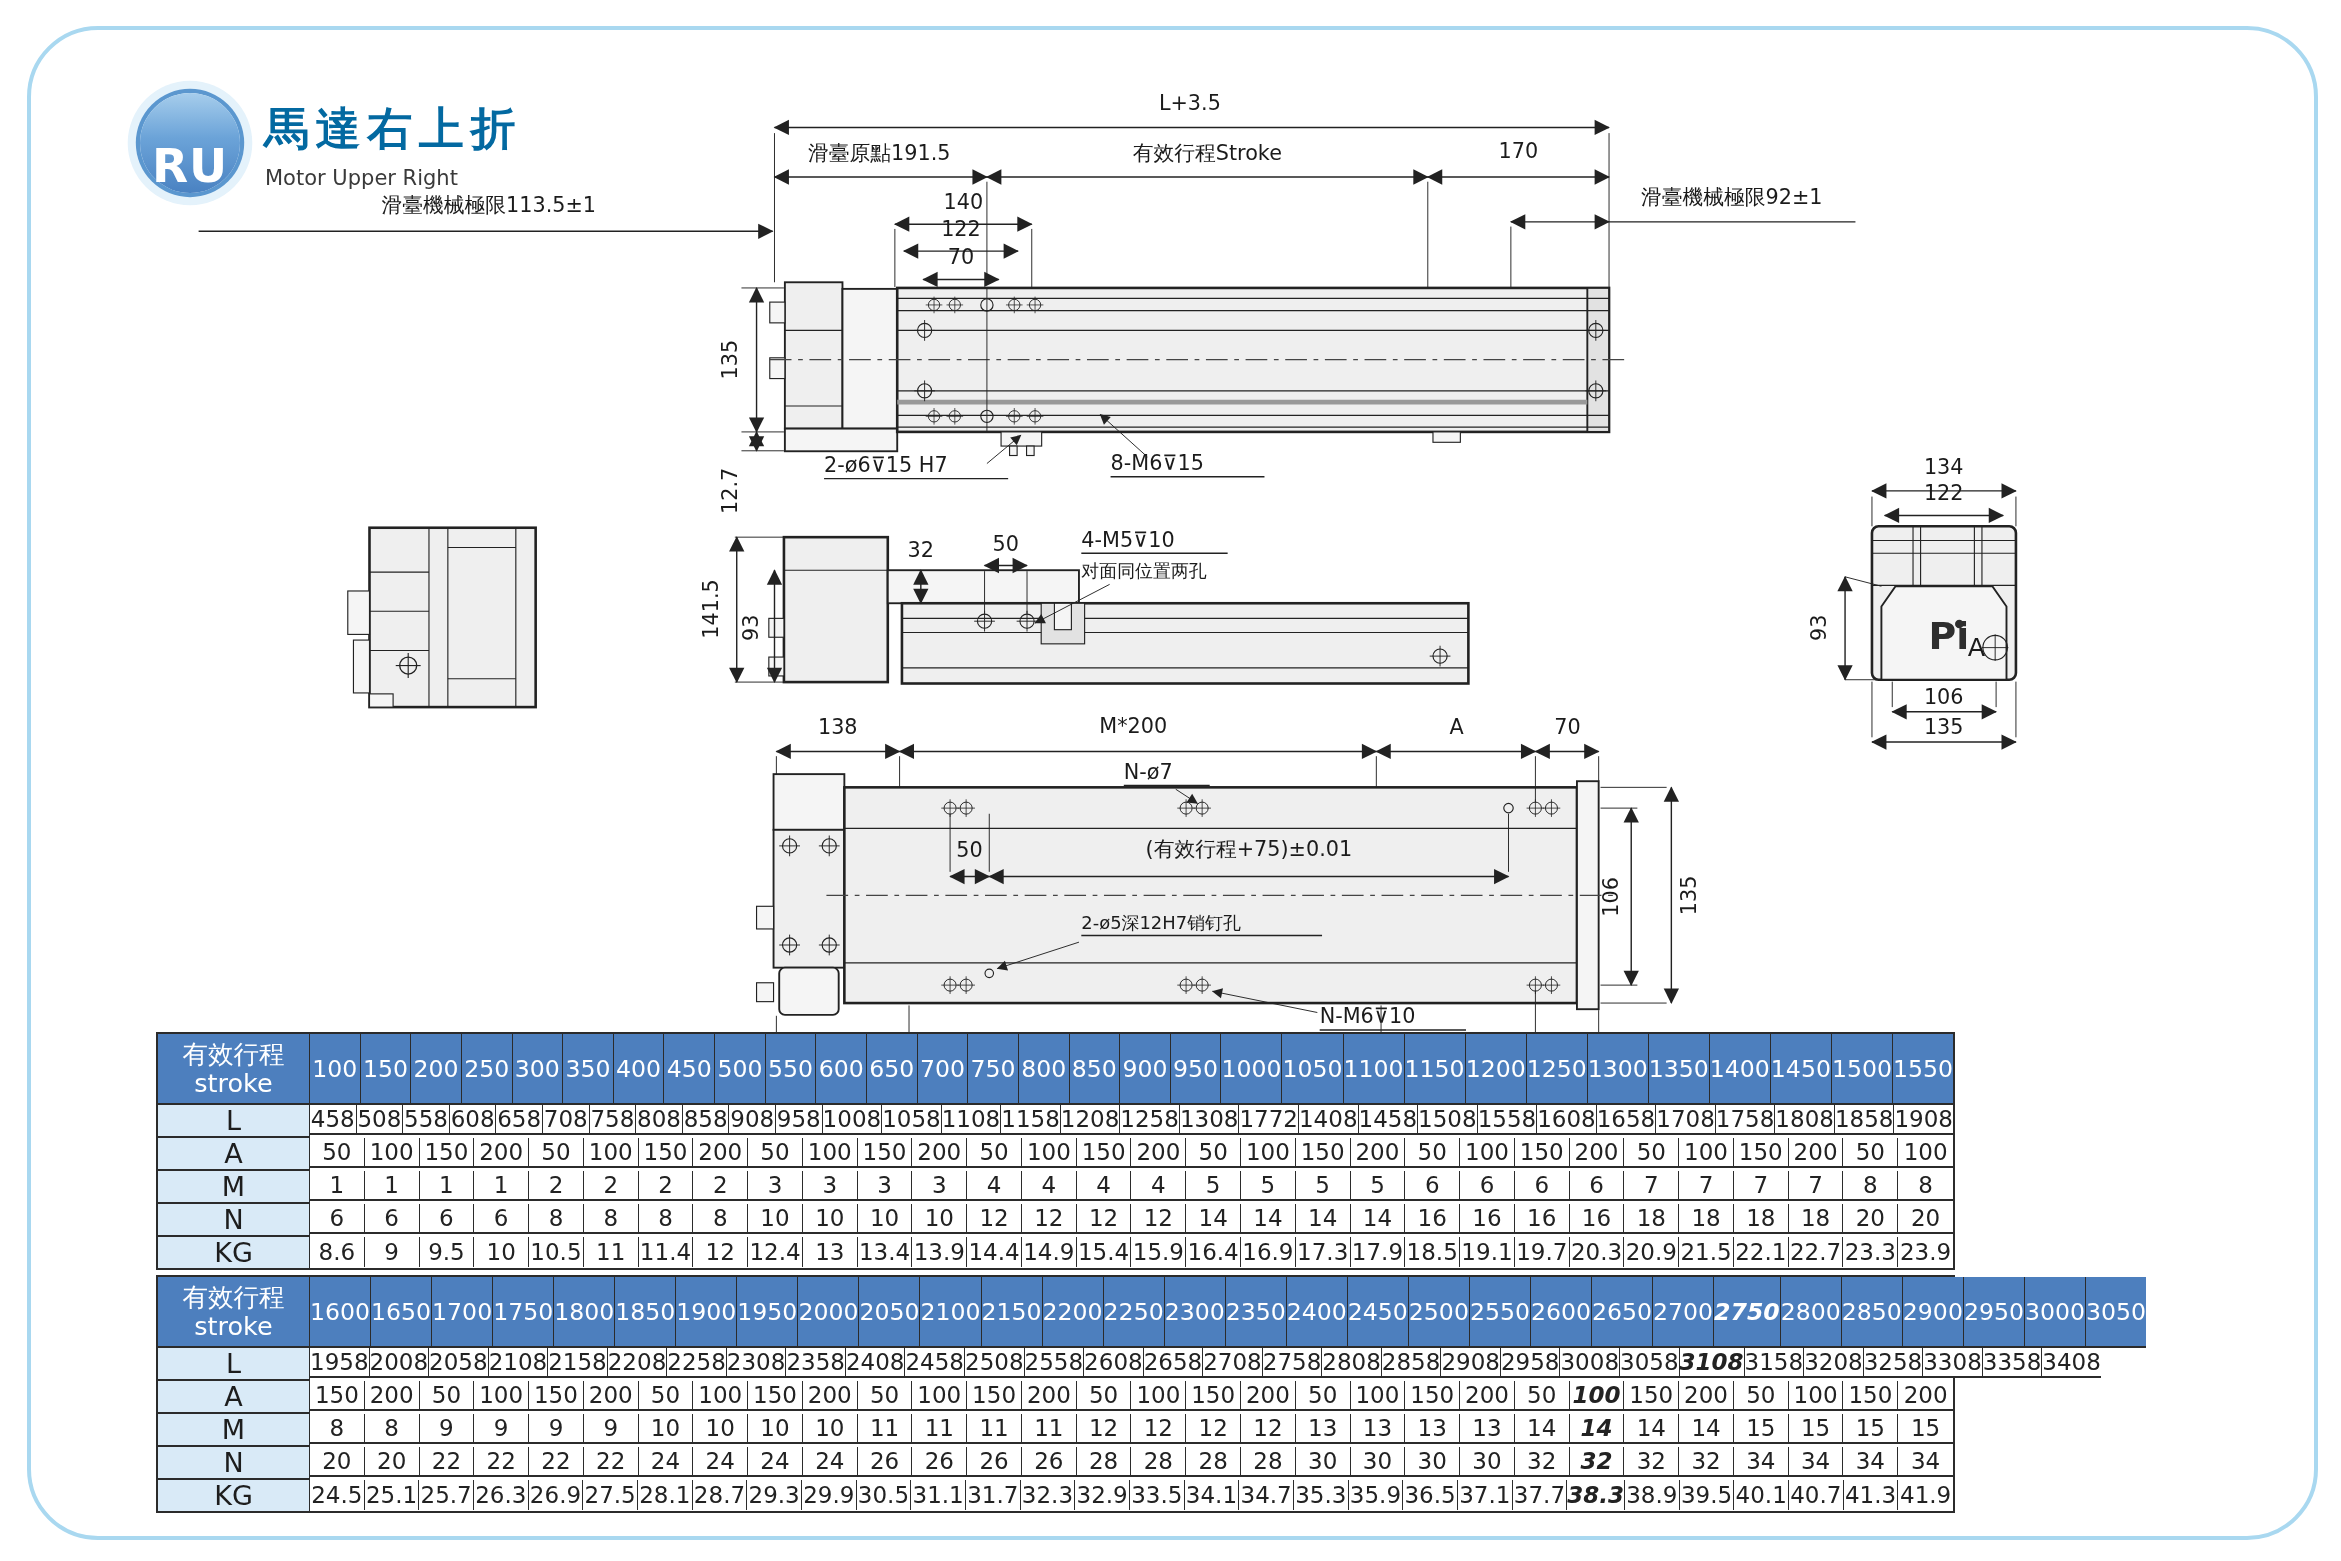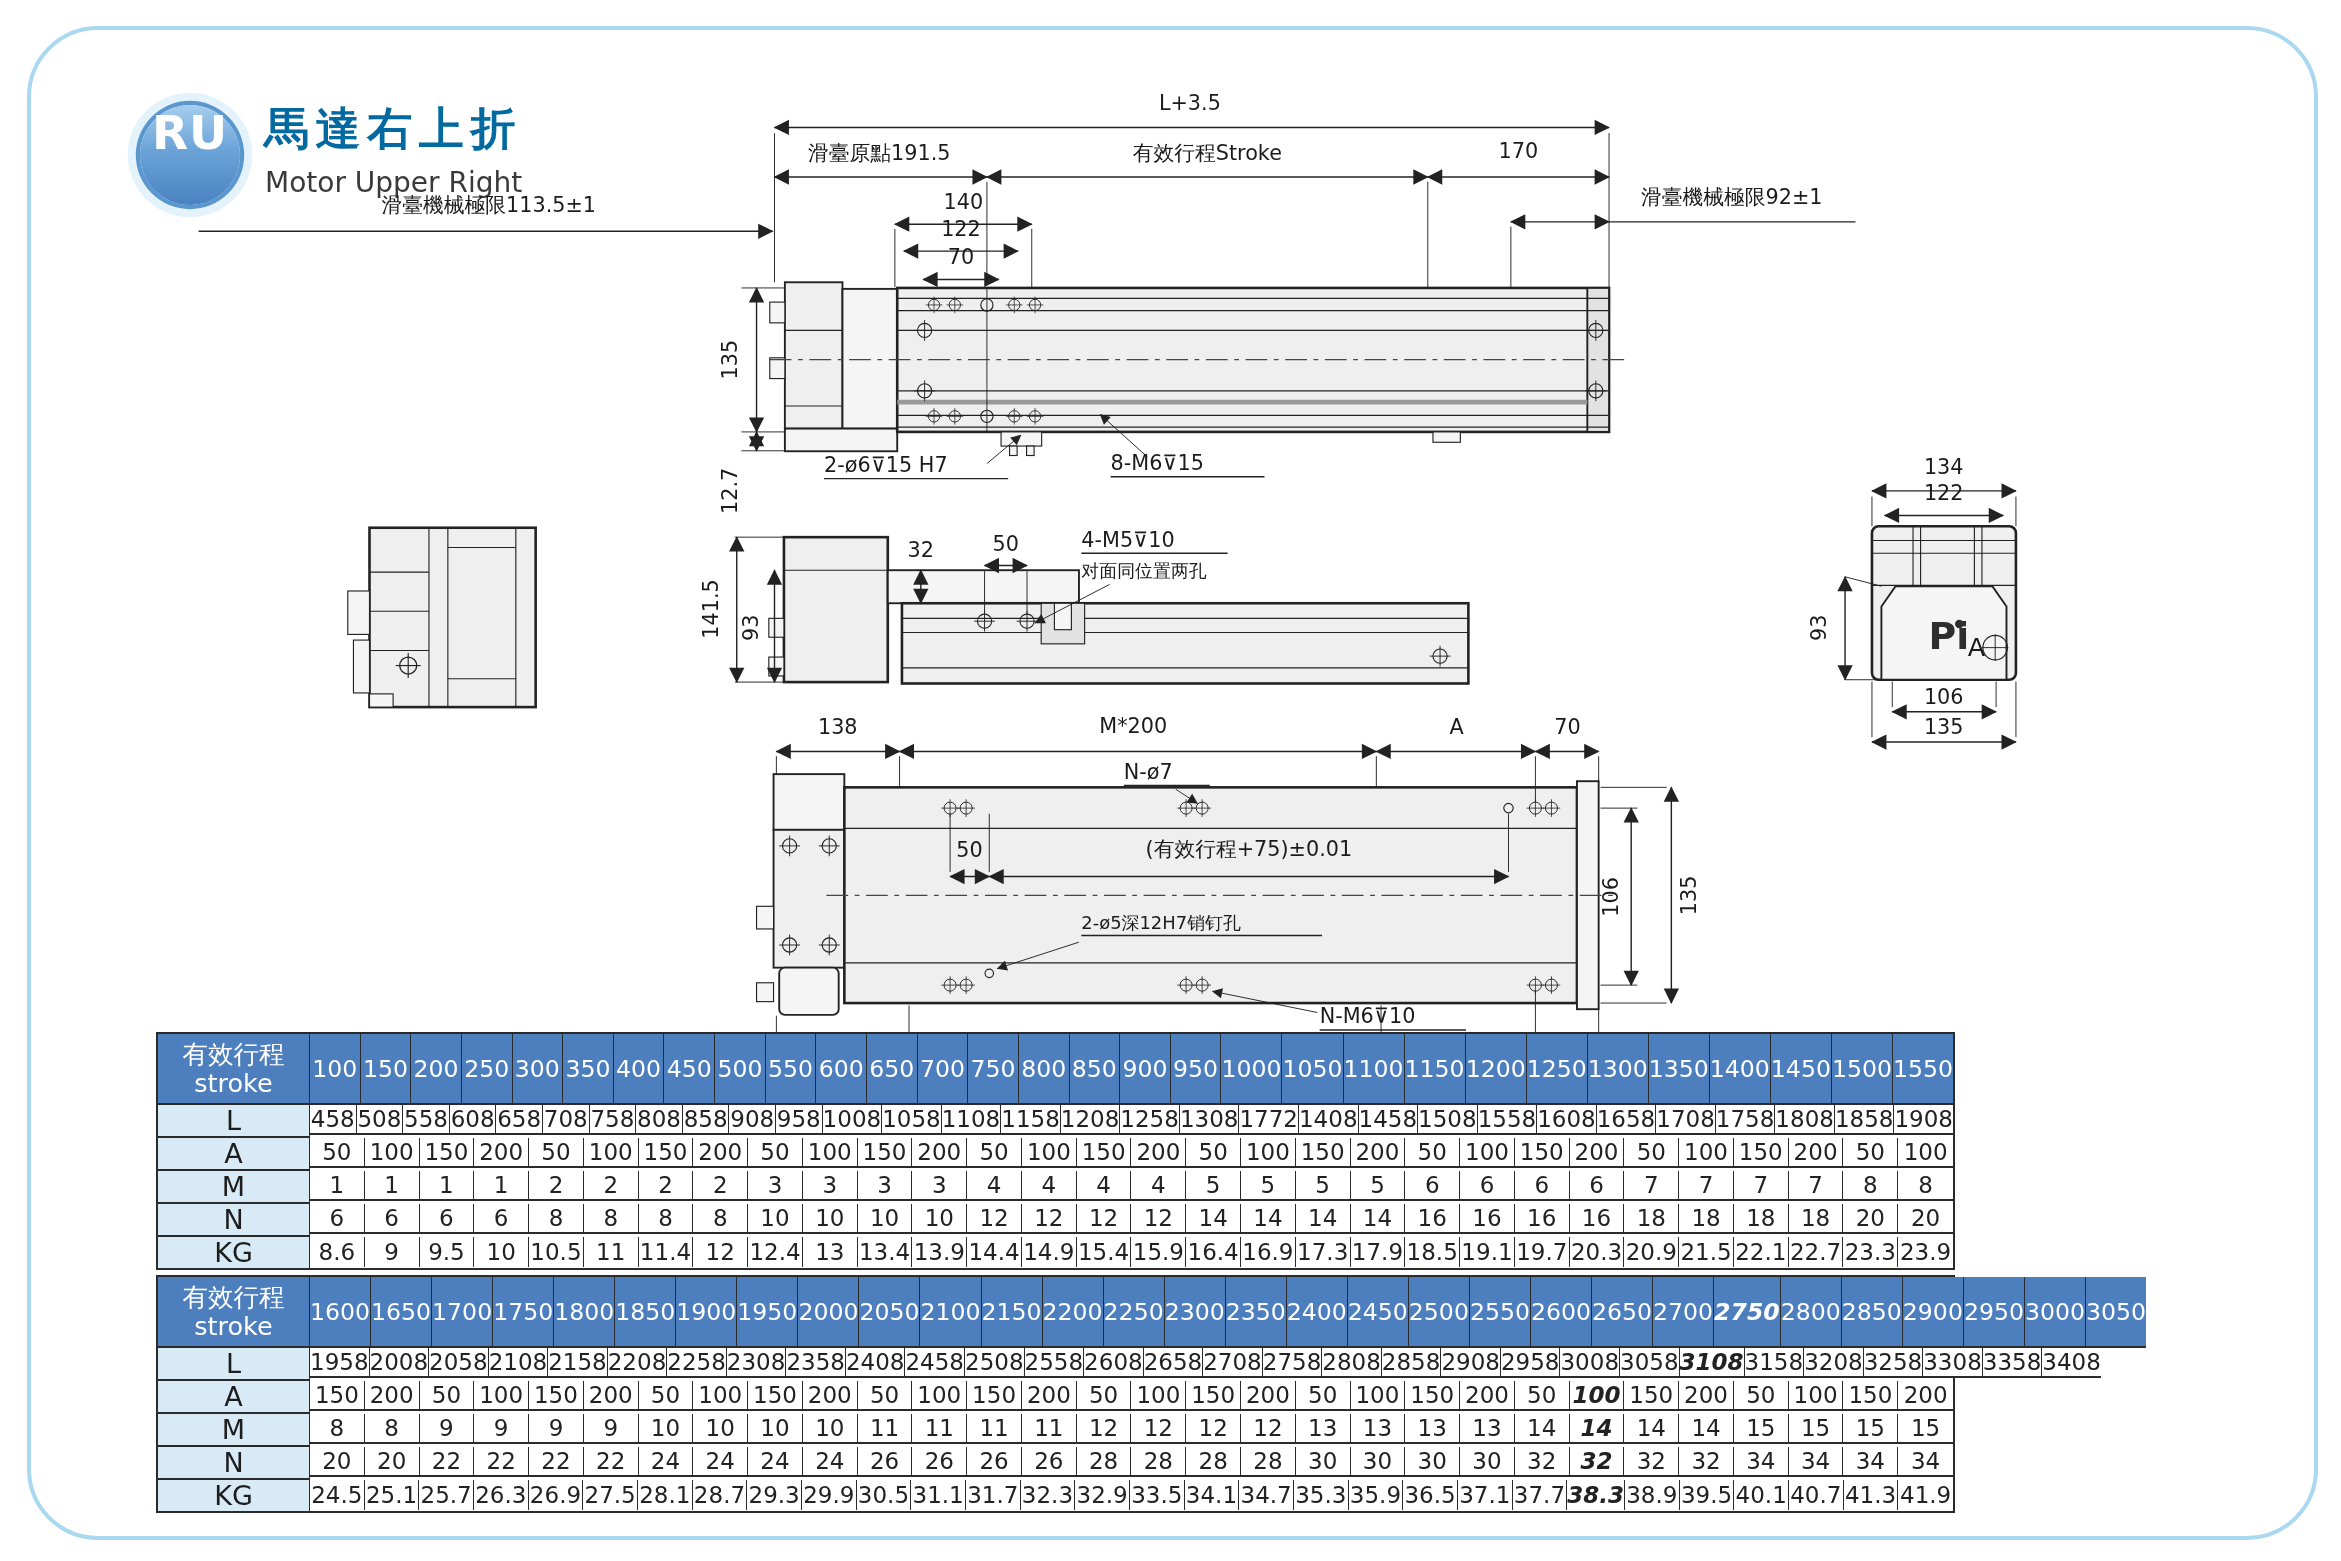--- a/index.html
+++ b/index.html
@@ -1,24 +1,24 @@
 <!DOCTYPE html>
 <html style="font-size:7.6px"><head>
 <meta charset="utf-8">
 <style>
   html,body{margin:0;padding:0;background:#ffffff;}
   body{width:2342px;height:1561px;position:relative;font-family:"DejaVu Sans","Liberation Sans",sans-serif;}
   .frame{position:absolute;left:27px;top:26px;width:2283px;height:1506px;border:4.7px solid #a9d8f0;border-radius:71px;background:#ffffff;}
-  .logo{position:absolute;left:140px;top:105px;width:100px;height:100px;border-radius:50%;
+  .logo{position:absolute;left:140px;top:93px;width:100px;height:100px;border-radius:50%;
         background:linear-gradient(180deg,#a6cdec 0%,#6ba3d8 45%,#4a82c2 100%);
         box-shadow:0 0 0 4.2px #5b97cf, 0 0 0 12.3px #e4f2fb;
-        display:flex;align-items:flex-start;justify-content:center;}
+        display:flex;align-items:flex-end;justify-content:center;}
   .logo span{color:#ffffff;font-size:47px;font-weight:bold;letter-spacing:0.9px;}
   .title-cn{position:absolute;left:264px;top:99px;font-size:45px;font-weight:600;color:#0369a1;letter-spacing:6.6px;}
-  .title-en{position:absolute;left:265px;top:166px;font-size:28px;color:#3a3a3a;}
+  .title-en{position:absolute;left:265px;top:166px;font-size:21px;color:#3a3a3a;}
   svg{position:absolute;left:0;top:0;}
   .o{stroke:#222;fill:none;stroke-width:4;}
   .ow{stroke:#222;fill:none;stroke-width:5.5;}
   .t{stroke:#222;fill:none;stroke-width:2.4;}
   .f0{fill:#efefef;} .f1{fill:#f5f5f5;} .f2{fill:#e2e2e2;}
   .d{stroke:#222;stroke-width:3;fill:none;}
   .e{stroke:#222;stroke-width:2;fill:none;}
   .cl{stroke:#444;stroke-width:2.4;stroke-dasharray:46 14 10 14;fill:none;}
   .gray{stroke:#999;stroke-width:10;}
   text{fill:#1b1b1b;}

